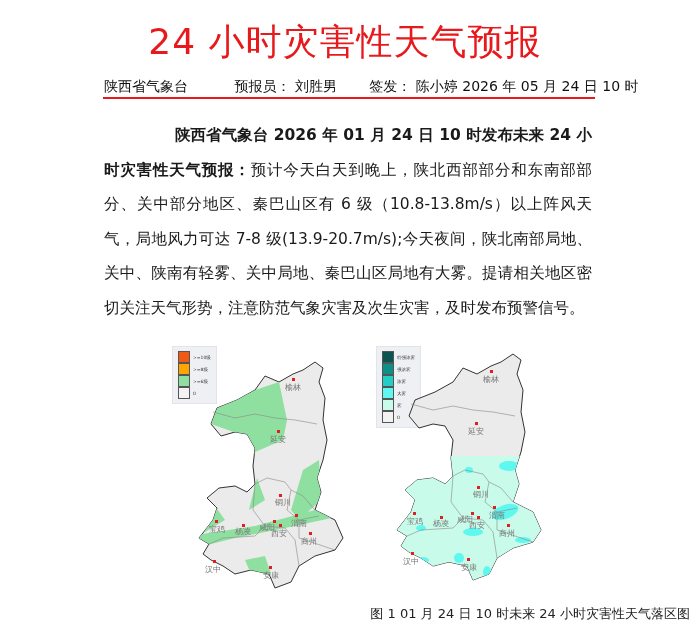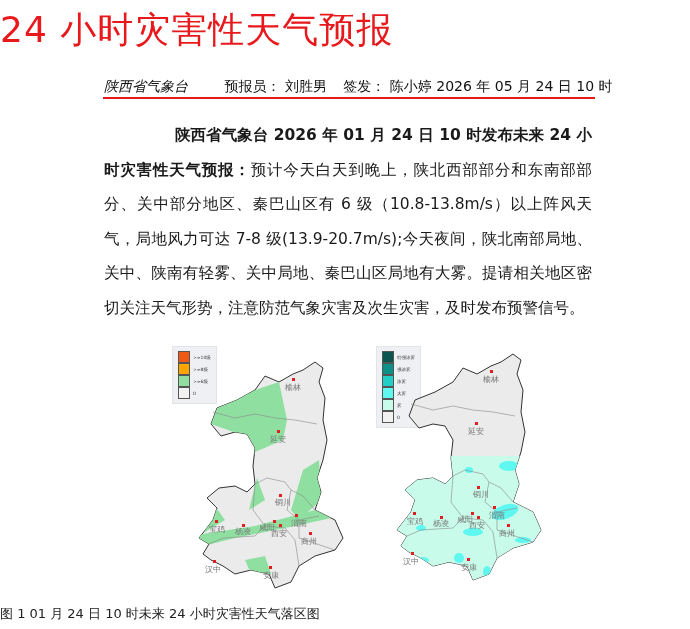--- a/index.html
+++ b/index.html
@@ -1,36 +1,36 @@
 <!DOCTYPE html>
 <html><head>
 <meta charset="utf-8">
 <style>
   html, body { margin:0; padding:0; background:#ffffff; }
   body { width:690px; height:629px; position:relative; overflow:hidden;
          font-family:"DejaVu Sans","Liberation Sans",sans-serif; color:#111; }
-  .title { position:absolute; left:0; top:8px; width:690px; 
+  .title { position:absolute; left:0; top:20px; width:690px; text-align:center;
            font-size:36px; line-height:44px; color:#e8191c; font-weight:normal; letter-spacing:1px; }
   .meta { position:absolute; left:104px; top:76px; width:492px; height:22px;
           font-size:14px; line-height:20px; color:#111; white-space:nowrap; }
   .meta span { display:inline-block; }
-  .meta .org { margin-right:32px;font-style:italic; }
-  .meta .fc { margin-right:12px; }
+  .meta .org { margin-right:42px; }
+  .meta .fc { margin-right:28px; }
   .meta .sig { }
   .rule { position:absolute; left:103px; top:97px; width:492px; height:2px; background:#e8191c; }
   .body-text { position:absolute; left:104px; top:118px; width:488px;
                font-size:15.5px; line-height:34.5px; color:#1a1a1a; text-indent:36px;
                text-align:justify; }
   .body-text b { font-weight:bold;margin-left:35px; }
   .maps { position:absolute; left:165px; top:340px; width:390px; height:260px; }
   .legend { position:absolute; background:#eef0f4; border:1px solid #e2e4e8; padding:4px 5px; }
   .legend .row { display:flex; align-items:center; height:12px; }
   .legend .sw { width:12px; height:12px; border:1px solid #555; box-sizing:border-box; margin-right:3px; }
   .legend .lbl { font-size:4.5px; color:#333; white-space:nowrap; }
-  .caption { position:absolute; left:0; top:605px; width:690px; text-align:left;
+  .caption { position:absolute; left:0; top:605px; width:690px; text-align:right;
              font-size:13px; line-height:18px; color:#222; }
   svg text { font-family:"DejaVu Sans",sans-serif; }
 </style>
 </head>
 <body>
 
 <div class="title">24 小时灾害性天气预报</div>
 
 <div class="meta">
   <span class="org">陕西省气象台</span>

